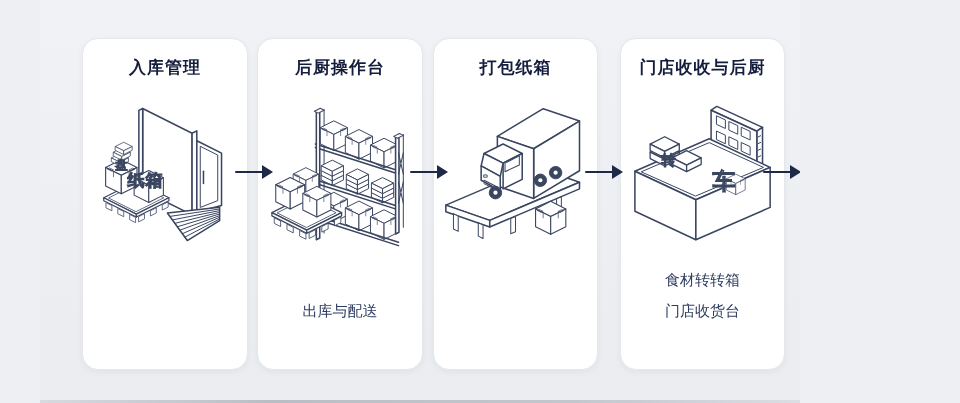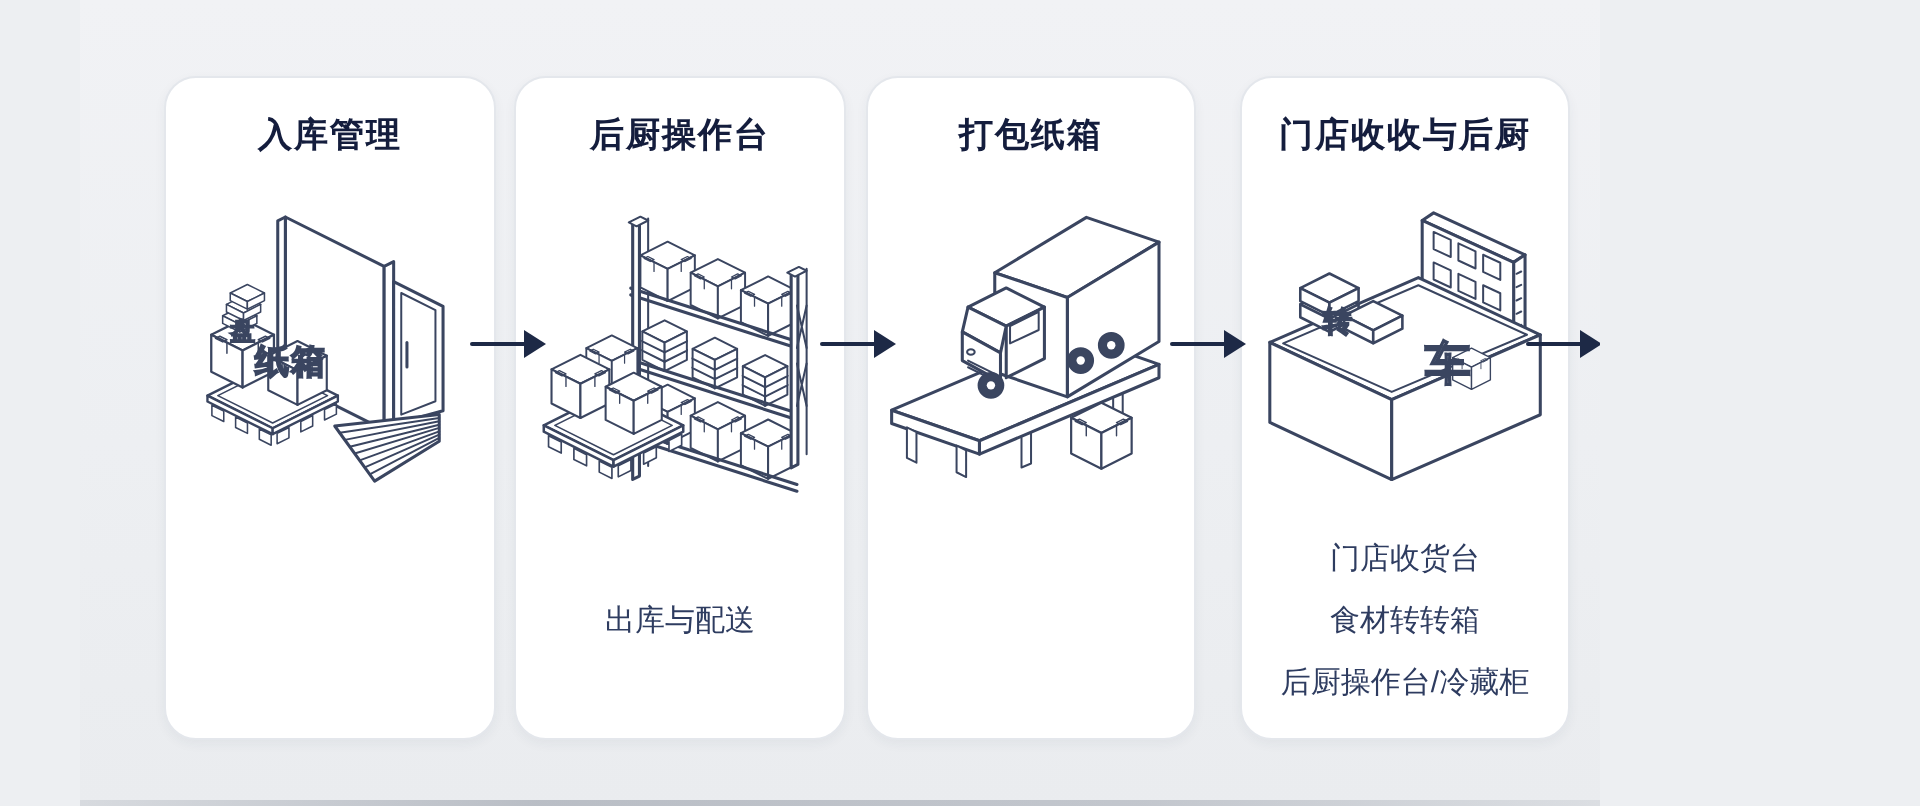--- a/index.html
+++ b/index.html
@@ -181,23 +181,22 @@
         <path class="fc" d="M70,110 L148,76 L148,118 L70,152 Z"></path>
         <use href="#iflat" transform="translate(22,60) scale(0.85)"></use>
         <use href="#iflat" transform="translate(22,51.5) scale(0.85)"></use>
         <use href="#iflat" transform="translate(45,66) scale(0.85)"></use>
         <use href="#ibox" transform="translate(102,88) scale(0.45)"></use>
         <text class="ol" x="42" y="74" font-size="15" text-anchor="middle">转</text>
         <text class="ol" x="100" y="99" font-size="24" text-anchor="middle">车</text>
       </svg>
     </div>
     <div class="items">
+      <div class="item">食材转转箱</div>
       <div class="item">门店收货台</div>
-      <div class="item">食材转转箱</div>
-      <div class="item">后厨操作台/冷藏柜</div>
     </div>
   </div>
 
 
   <div class="arrow a1">
       <div class="shaft"></div>
       <div class="head"></div>
     </div>
   <div class="arrow a2">
       <div class="shaft"></div>

